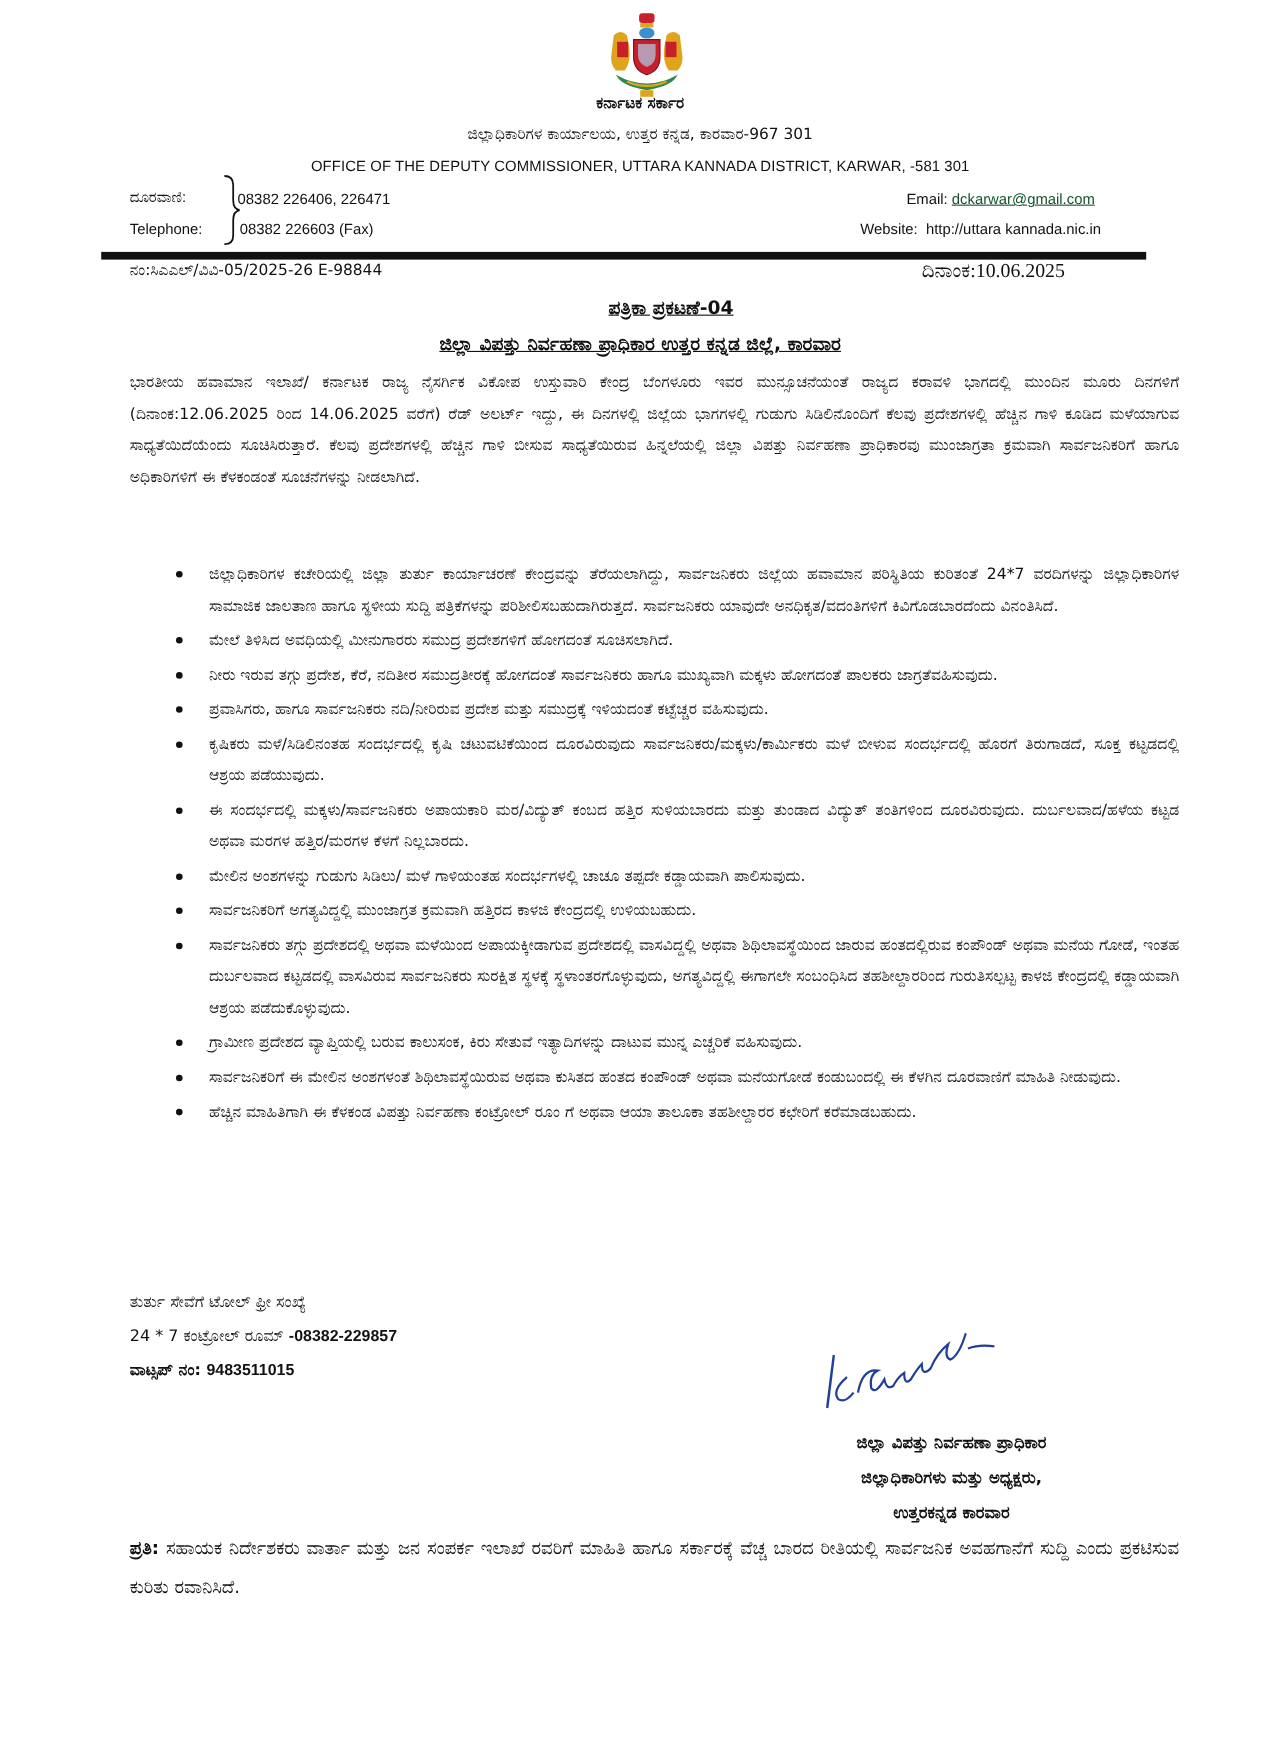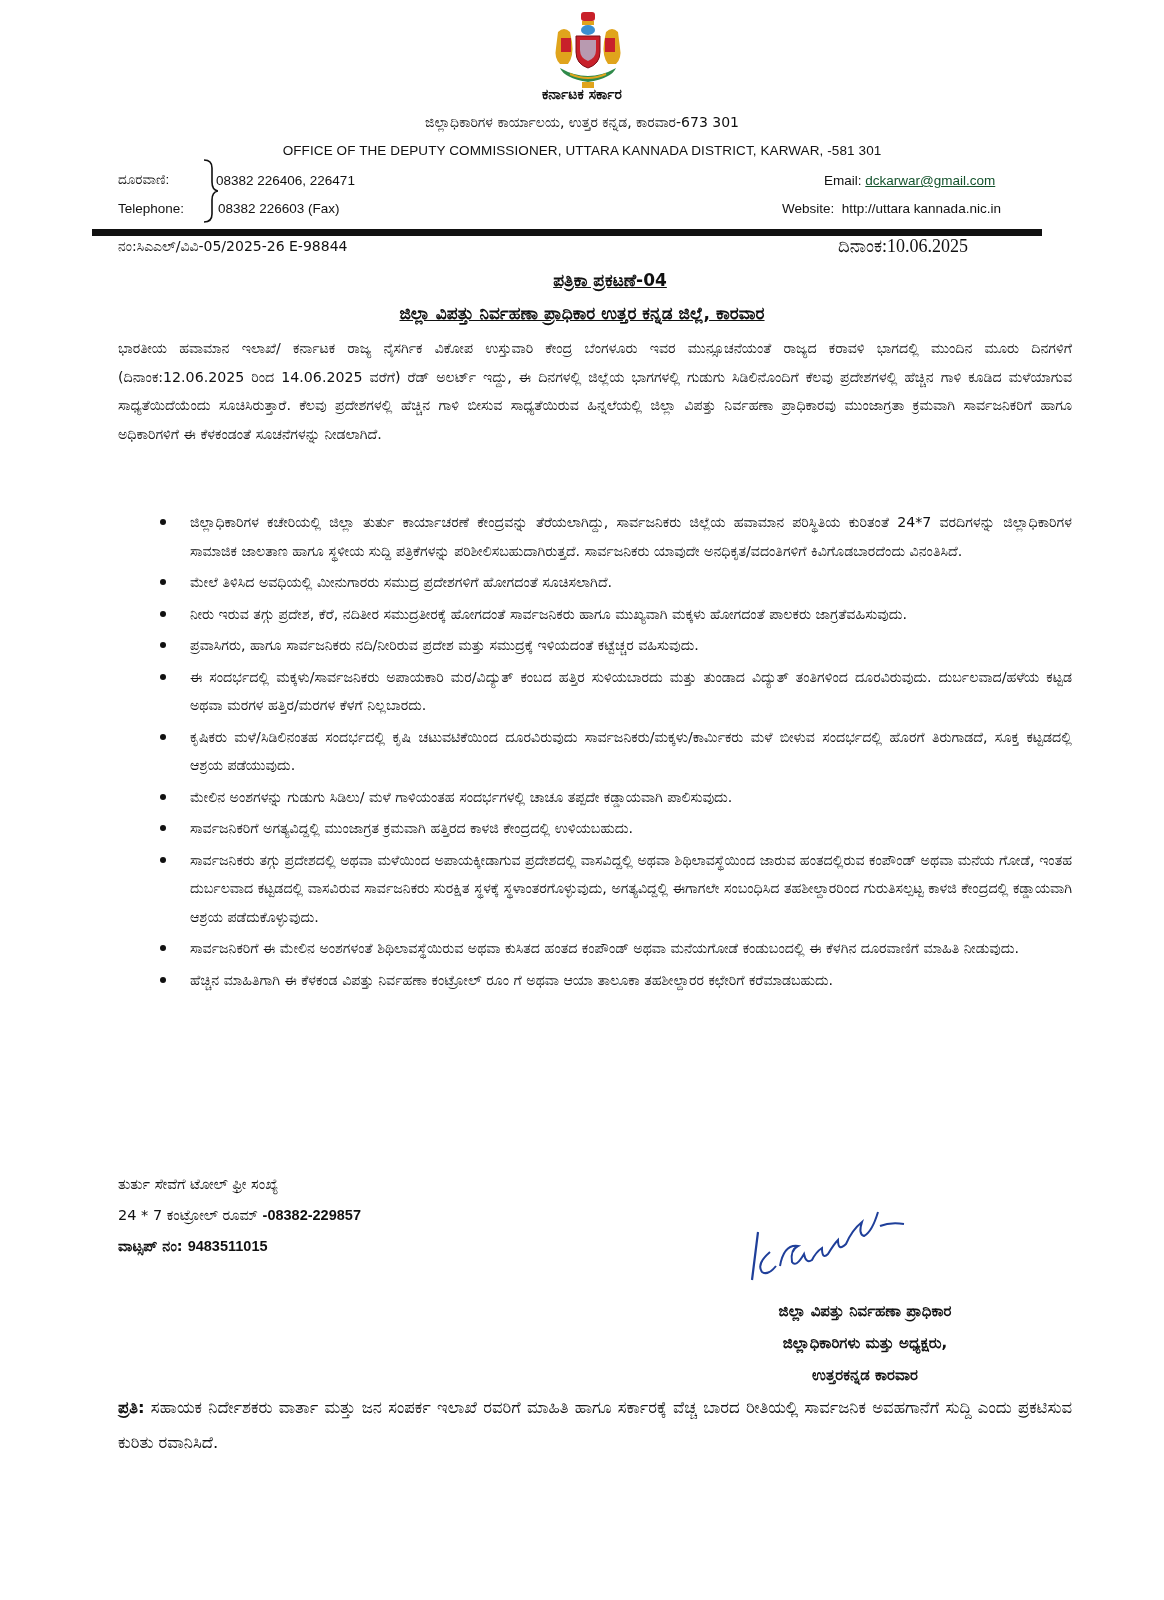--- a/index.html
+++ b/index.html
@@ -48,21 +48,21 @@
     <path d="M28 26 h24 v16 q0 12 -12 16 q-12 -4 -12 -16 z" fill="#c8202a" stroke="#7a1018" stroke-width="1"></path>
     <path d="M32 30 h16 v10 q0 8 -8 11 q-8 -3 -8 -11 z" fill="#b89ab0"></path>
 
     <path d="M12 58 q28 16 56 0 q-4 10 -28 14 q-24 -4 -28 -14 z" fill="#2f8a4a"></path>
     <path d="M22 64 q18 8 36 0" stroke="#e0a41c" stroke-width="2" fill="none"></path>
     <rect x="34" y="72" width="12" height="6" fill="#e0a41c"></rect>
   </svg>
 </div>
 
 <div class="abs center hdr-kn" style="top:86px;font-weight:bold;">ಕರ್ನಾಟಕ ಸರ್ಕಾರ</div>
-<div class="abs center hdr-kn" style="top:114px;">ಜಿಲ್ಲಾಧಿಕಾರಿಗಳ ಕಾರ್ಯಾಲಯ, ಉತ್ತರ ಕನ್ನಡ, ಕಾರವಾರ-673 301</div>
+<div class="abs center hdr-kn" style="top:114px;">ಜಿಲ್ಲಾಧಿಕಾರಿಗಳ ಕಾರ್ಯಾಲಯ, ಉತ್ತರ ಕನ್ನಡ, ಕಾರವಾರ-967 301</div>
 <div class="abs center hdr-en" style="top:143px;">OFFICE OF THE DEPUTY COMMISSIONER, UTTARA KANNADA DISTRICT, KARWAR, -581 301</div>
 
 <div class="abs contact" style="left:118px;top:172px;">ದೂರವಾಣಿ:</div>
 <div class="abs contact" style="left:118px;top:201px;">Telephone:</div>
 <div class="abs brace">
   <svg width="18" height="66" viewBox="0 0 18 66">
     <path d="M4 2 q8 0 8 8 v14 q0 8 6 9 q-6 1 -6 9 v14 q0 8 -8 8" stroke="#111" stroke-width="1.6" fill="none"></path>
   </svg>
 </div>
 <div class="abs contact" style="left:216px;top:173px;">08382 226406, 226471</div>
@@ -85,25 +85,26 @@
 <div class="abs center title1" style="top:270px;">ಪತ್ರಿಕಾ ಪ್ರಕಟಣೆ-04</div>
 <div class="abs center title2" style="top:303px;">ಜಿಲ್ಲಾ ವಿಪತ್ತು ನಿರ್ವಹಣಾ ಪ್ರಾಧಿಕಾರ ಉತ್ತರ ಕನ್ನಡ ಜಿಲ್ಲೆ, ಕಾರವಾರ</div>
 
 <div class="abs para" style="top:334px;">ಭಾರತೀಯ ಹವಾಮಾನ ಇಲಾಖೆ/ ಕರ್ನಾಟಕ ರಾಜ್ಯ ನೈಸರ್ಗಿಕ ವಿಕೋಪ ಉಸ್ತುವಾರಿ ಕೇಂದ್ರ ಬೆಂಗಳೂರು ಇವರ ಮುನ್ಸೂಚನೆಯಂತೆ ರಾಜ್ಯದ ಕರಾವಳಿ ಭಾಗದಲ್ಲಿ ಮುಂದಿನ ಮೂರು ದಿನಗಳಿಗೆ (ದಿನಾಂಕ:12.06.2025 ರಿಂದ 14.06.2025 ವರೆಗೆ) ರೆಡ್ ಅಲರ್ಟ್ ಇದ್ದು,  ಈ ದಿನಗಳಲ್ಲಿ ಜಿಲ್ಲೆಯ ಭಾಗಗಳಲ್ಲಿ ಗುಡುಗು ಸಿಡಿಲಿನೊಂದಿಗೆ ಕೆಲವು ಪ್ರದೇಶಗಳಲ್ಲಿ ಹೆಚ್ಚಿನ ಗಾಳಿ ಕೂಡಿದ ಮಳೆಯಾಗುವ ಸಾಧ್ಯತೆಯಿದೆಯೆಂದು ಸೂಚಿಸಿರುತ್ತಾರೆ. ಕೆಲವು ಪ್ರದೇಶಗಳಲ್ಲಿ ಹೆಚ್ಚಿನ ಗಾಳಿ ಬೀಸುವ ಸಾಧ್ಯತೆಯಿರುವ ಹಿನ್ನಲೆಯಲ್ಲಿ ಜಿಲ್ಲಾ ವಿಪತ್ತು ನಿರ್ವಹಣಾ ಪ್ರಾಧಿಕಾರವು ಮುಂಜಾಗ್ರತಾ ಕ್ರಮವಾಗಿ ಸಾರ್ವಜನಿಕರಿಗೆ ಹಾಗೂ ಅಧಿಕಾರಿಗಳಿಗೆ ಈ ಕೆಳಕಂಡಂತೆ ಸೂಚನೆಗಳನ್ನು ನೀಡಲಾಗಿದೆ.</div>
 
 <ul class="abs bullets">
   <li><span class="dot"></span><span>ಜಿಲ್ಲಾಧಿಕಾರಿಗಳ ಕಚೇರಿಯಲ್ಲಿ ಜಿಲ್ಲಾ ತುರ್ತು ಕಾರ್ಯಾಚರಣೆ ಕೇಂದ್ರವನ್ನು ತೆರೆಯಲಾಗಿದ್ದು, ಸಾರ್ವಜನಿಕರು ಜಿಲ್ಲೆಯ ಹವಾಮಾನ ಪರಿಸ್ಥಿತಿಯ ಕುರಿತಂತೆ 24*7 ವರದಿಗಳನ್ನು ಜಿಲ್ಲಾಧಿಕಾರಿಗಳ ಸಾಮಾಜಿಕ ಜಾಲತಾಣ ಹಾಗೂ ಸ್ಥಳೀಯ ಸುದ್ದಿ ಪತ್ರಿಕೆಗಳನ್ನು ಪರಿಶೀಲಿಸಬಹುದಾಗಿರುತ್ತದೆ. ಸಾರ್ವಜನಿಕರು ಯಾವುದೇ ಅನಧಿಕೃತ/ವದಂತಿಗಳಿಗೆ ಕಿವಿಗೊಡಬಾರದೆಂದು ವಿನಂತಿಸಿದೆ.</span></li>
   <li><span class="dot"></span><span>ಮೇಲೆ ತಿಳಿಸಿದ ಅವಧಿಯಲ್ಲಿ ಮೀನುಗಾರರು ಸಮುದ್ರ ಪ್ರದೇಶಗಳಿಗೆ ಹೋಗದಂತೆ ಸೂಚಿಸಲಾಗಿದೆ.</span></li>
   <li><span class="dot"></span><span>ನೀರು ಇರುವ ತಗ್ಗು ಪ್ರದೇಶ, ಕೆರೆ, ನದಿತೀರ ಸಮುದ್ರತೀರಕ್ಕೆ ಹೋಗದಂತೆ ಸಾರ್ವಜನಿಕರು ಹಾಗೂ ಮುಖ್ಯವಾಗಿ ಮಕ್ಕಳು ಹೋಗದಂತೆ ಪಾಲಕರು ಜಾಗ್ರತೆವಹಿಸುವುದು.</span></li>
   <li><span class="dot"></span><span>ಪ್ರವಾಸಿಗರು, ಹಾಗೂ ಸಾರ್ವಜನಿಕರು ನದಿ/ನೀರಿರುವ ಪ್ರದೇಶ ಮತ್ತು ಸಮುದ್ರಕ್ಕೆ ಇಳಿಯದಂತೆ ಕಟ್ಟೆಚ್ಚರ ವಹಿಸುವುದು.</span></li>
+  <li><span class="dot"></span><span>ಕೃಷಿಕರು ಮಳೆ/ಸಿಡಿಲಿನಂತಹ ಸಂದರ್ಭದಲ್ಲಿ ಕೃಷಿ ಚಟುವಟಿಕೆಯಿಂದ ದೂರವಿರುವುದು ಸಾರ್ವಜನಿಕರು/ಮಕ್ಕಳು/ಕಾರ್ಮಿಕರು  ಮಳೆ ಬೀಳುವ ಸಂದರ್ಭದಲ್ಲಿ ಹೊರಗೆ ತಿರುಗಾಡದೆ, ಸೂಕ್ತ ಕಟ್ಟಡದಲ್ಲಿ ಆಶ್ರಯ ಪಡೆಯುವುದು.</span></li>
   <li><span class="dot"></span><span>ಈ ಸಂದರ್ಭದಲ್ಲಿ ಮಕ್ಕಳು/ಸಾರ್ವಜನಿಕರು ಅಪಾಯಕಾರಿ ಮರ/ವಿದ್ಯುತ್ ಕಂಬದ ಹತ್ತಿರ ಸುಳಿಯಬಾರದು ಮತ್ತು ತುಂಡಾದ ವಿದ್ಯುತ್ ತಂತಿಗಳಿಂದ ದೂರವಿರುವುದು. ದುರ್ಬಲವಾದ/ಹಳೆಯ ಕಟ್ಟಡ ಅಥವಾ ಮರಗಳ ಹತ್ತಿರ/ಮರಗಳ ಕೆಳಗೆ ನಿಲ್ಲಬಾರದು.</span></li>
-  <li><span class="dot"></span><span>ಕೃಷಿಕರು ಮಳೆ/ಸಿಡಿಲಿನಂತಹ ಸಂದರ್ಭದಲ್ಲಿ ಕೃಷಿ ಚಟುವಟಿಕೆಯಿಂದ ದೂರವಿರುವುದು ಸಾರ್ವಜನಿಕರು/ಮಕ್ಕಳು/ಕಾರ್ಮಿಕರು  ಮಳೆ ಬೀಳುವ ಸಂದರ್ಭದಲ್ಲಿ ಹೊರಗೆ ತಿರುಗಾಡದೆ, ಸೂಕ್ತ ಕಟ್ಟಡದಲ್ಲಿ ಆಶ್ರಯ ಪಡೆಯುವುದು.</span></li>
   <li><span class="dot"></span><span>ಮೇಲಿನ ಅಂಶಗಳನ್ನು ಗುಡುಗು ಸಿಡಿಲು/ ಮಳೆ ಗಾಳಿಯಂತಹ ಸಂದರ್ಭಗಳಲ್ಲಿ ಚಾಚೂ ತಪ್ಪದೇ ಕಡ್ಡಾಯವಾಗಿ ಪಾಲಿಸುವುದು.</span></li>
   <li><span class="dot"></span><span>ಸಾರ್ವಜನಿಕರಿಗೆ ಅಗತ್ಯವಿದ್ದಲ್ಲಿ ಮುಂಜಾಗ್ರತ ಕ್ರಮವಾಗಿ ಹತ್ತಿರದ ಕಾಳಜಿ ಕೇಂದ್ರದಲ್ಲಿ ಉಳಿಯಬಹುದು.</span></li>
   <li><span class="dot"></span><span>ಸಾರ್ವಜನಿಕರು ತಗ್ಗು ಪ್ರದೇಶದಲ್ಲಿ ಅಥವಾ ಮಳೆಯಿಂದ ಅಪಾಯಕ್ಕೀಡಾಗುವ ಪ್ರದೇಶದಲ್ಲಿ ವಾಸವಿದ್ದಲ್ಲಿ ಅಥವಾ ಶಿಥಿಲಾವಸ್ಥೆಯಿಂದ ಜಾರುವ ಹಂತದಲ್ಲಿರುವ ಕಂಪೌಂಡ್ ಅಥವಾ ಮನೆಯ ಗೋಡೆ, ಇಂತಹ ದುರ್ಬಲವಾದ ಕಟ್ಟಡದಲ್ಲಿ ವಾಸವಿರುವ ಸಾರ್ವಜನಿಕರು ಸುರಕ್ಷಿತ ಸ್ಥಳಕ್ಕೆ ಸ್ಥಳಾಂತರಗೊಳ್ಳುವುದು, ಅಗತ್ಯವಿದ್ದಲ್ಲಿ ಈಗಾಗಲೇ ಸಂಬಂಧಿಸಿದ ತಹಶೀಲ್ದಾರರಿಂದ ಗುರುತಿಸಲ್ಪಟ್ಟ ಕಾಳಜಿ ಕೇಂದ್ರದಲ್ಲಿ ಕಡ್ಡಾಯವಾಗಿ ಆಶ್ರಯ ಪಡೆದುಕೊಳ್ಳುವುದು.</span></li>
+  <li><span class="dot"></span><span>ಗ್ರಾಮೀಣ ಪ್ರದೇಶದ ವ್ಯಾಪ್ತಿಯಲ್ಲಿ ಬರುವ ಕಾಲುಸಂಕ, ಕಿರು ಸೇತುವೆ ಇತ್ಯಾದಿಗಳನ್ನು ದಾಟುವ ಮುನ್ನ ಎಚ್ಚರಿಕೆ ವಹಿಸುವುದು.</span></li>
   <li><span class="dot"></span><span>ಸಾರ್ವಜನಿಕರಿಗೆ ಈ ಮೇಲಿನ ಅಂಶಗಳಂತೆ ಶಿಥಿಲಾವಸ್ಥೆಯಿರುವ ಅಥವಾ ಕುಸಿತದ ಹಂತದ ಕಂಪೌಂಡ್ ಅಥವಾ ಮನೆಯಗೋಡೆ ಕಂಡುಬಂದಲ್ಲಿ ಈ ಕೆಳಗಿನ ದೂರವಾಣಿಗೆ ಮಾಹಿತಿ ನೀಡುವುದು.</span></li>
   <li><span class="dot"></span><span>ಹೆಚ್ಚಿನ ಮಾಹಿತಿಗಾಗಿ ಈ ಕೆಳಕಂಡ ವಿಪತ್ತು ನಿರ್ವಹಣಾ ಕಂಟ್ರೋಲ್ ರೂಂ ಗೆ ಅಥವಾ ಆಯಾ ತಾಲೂಕಾ ತಹಶೀಲ್ದಾರರ ಕಛೇರಿಗೆ ಕರೆಮಾಡಬಹುದು.</span></li>
 </ul>
 
 <div class="abs foot" style="top:1176px;">ತುರ್ತು ಸೇವೆಗೆ ಟೋಲ್ ಫ್ರೀ ಸಂಖ್ಯೆ</div>
 <div class="abs foot" style="top:1207px;">
   <span>24 * 7 ಕಂಟ್ರೋಲ್ ರೂಮ್ </span><b>-08382-229857</b>
 </div>
 <div class="abs foot" style="top:1238px;text-align:center;">
   <span style="font-weight:bold;">ವಾಟ್ಸಪ್ ನಂ: </span><b>9483511015</b>

